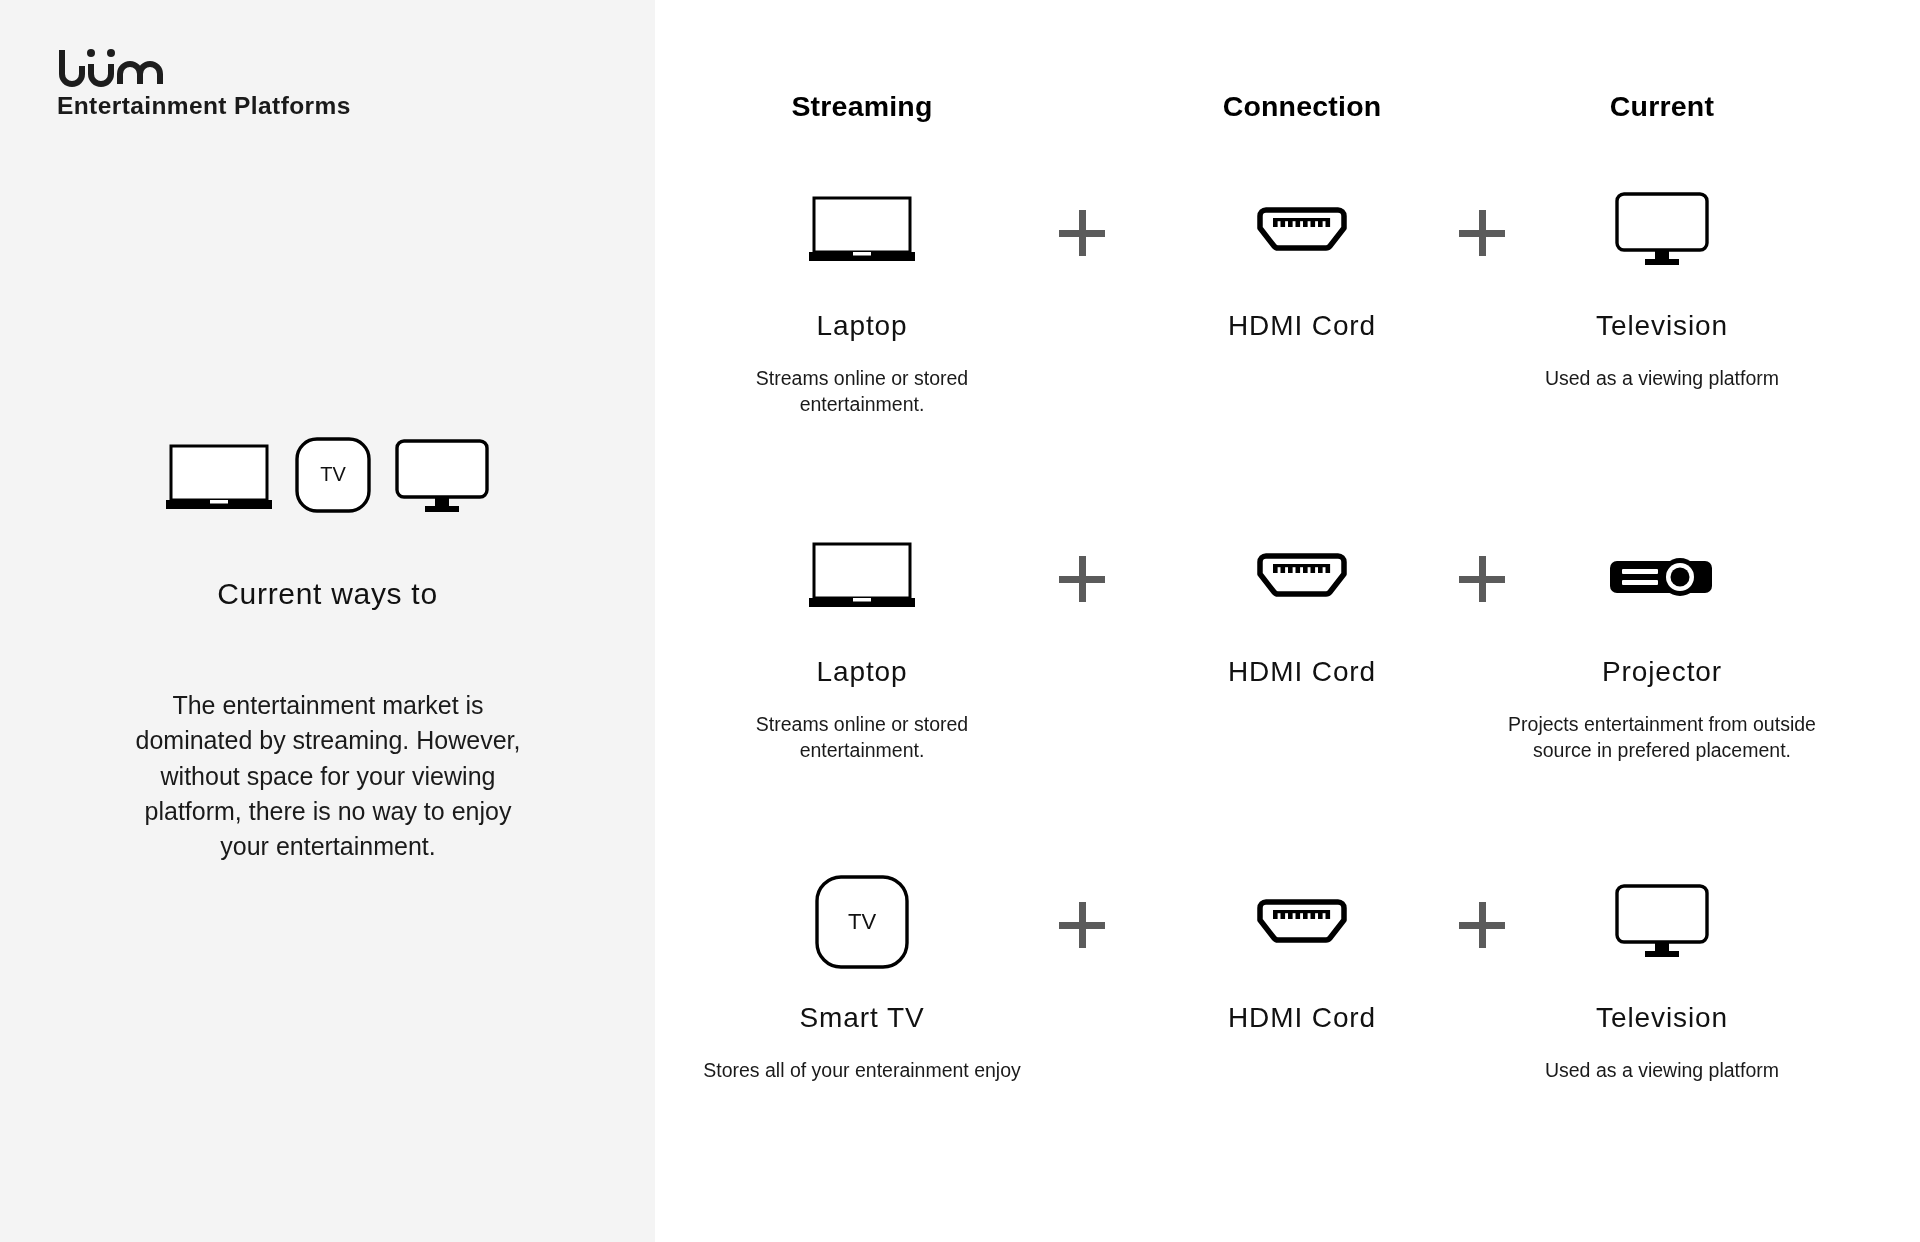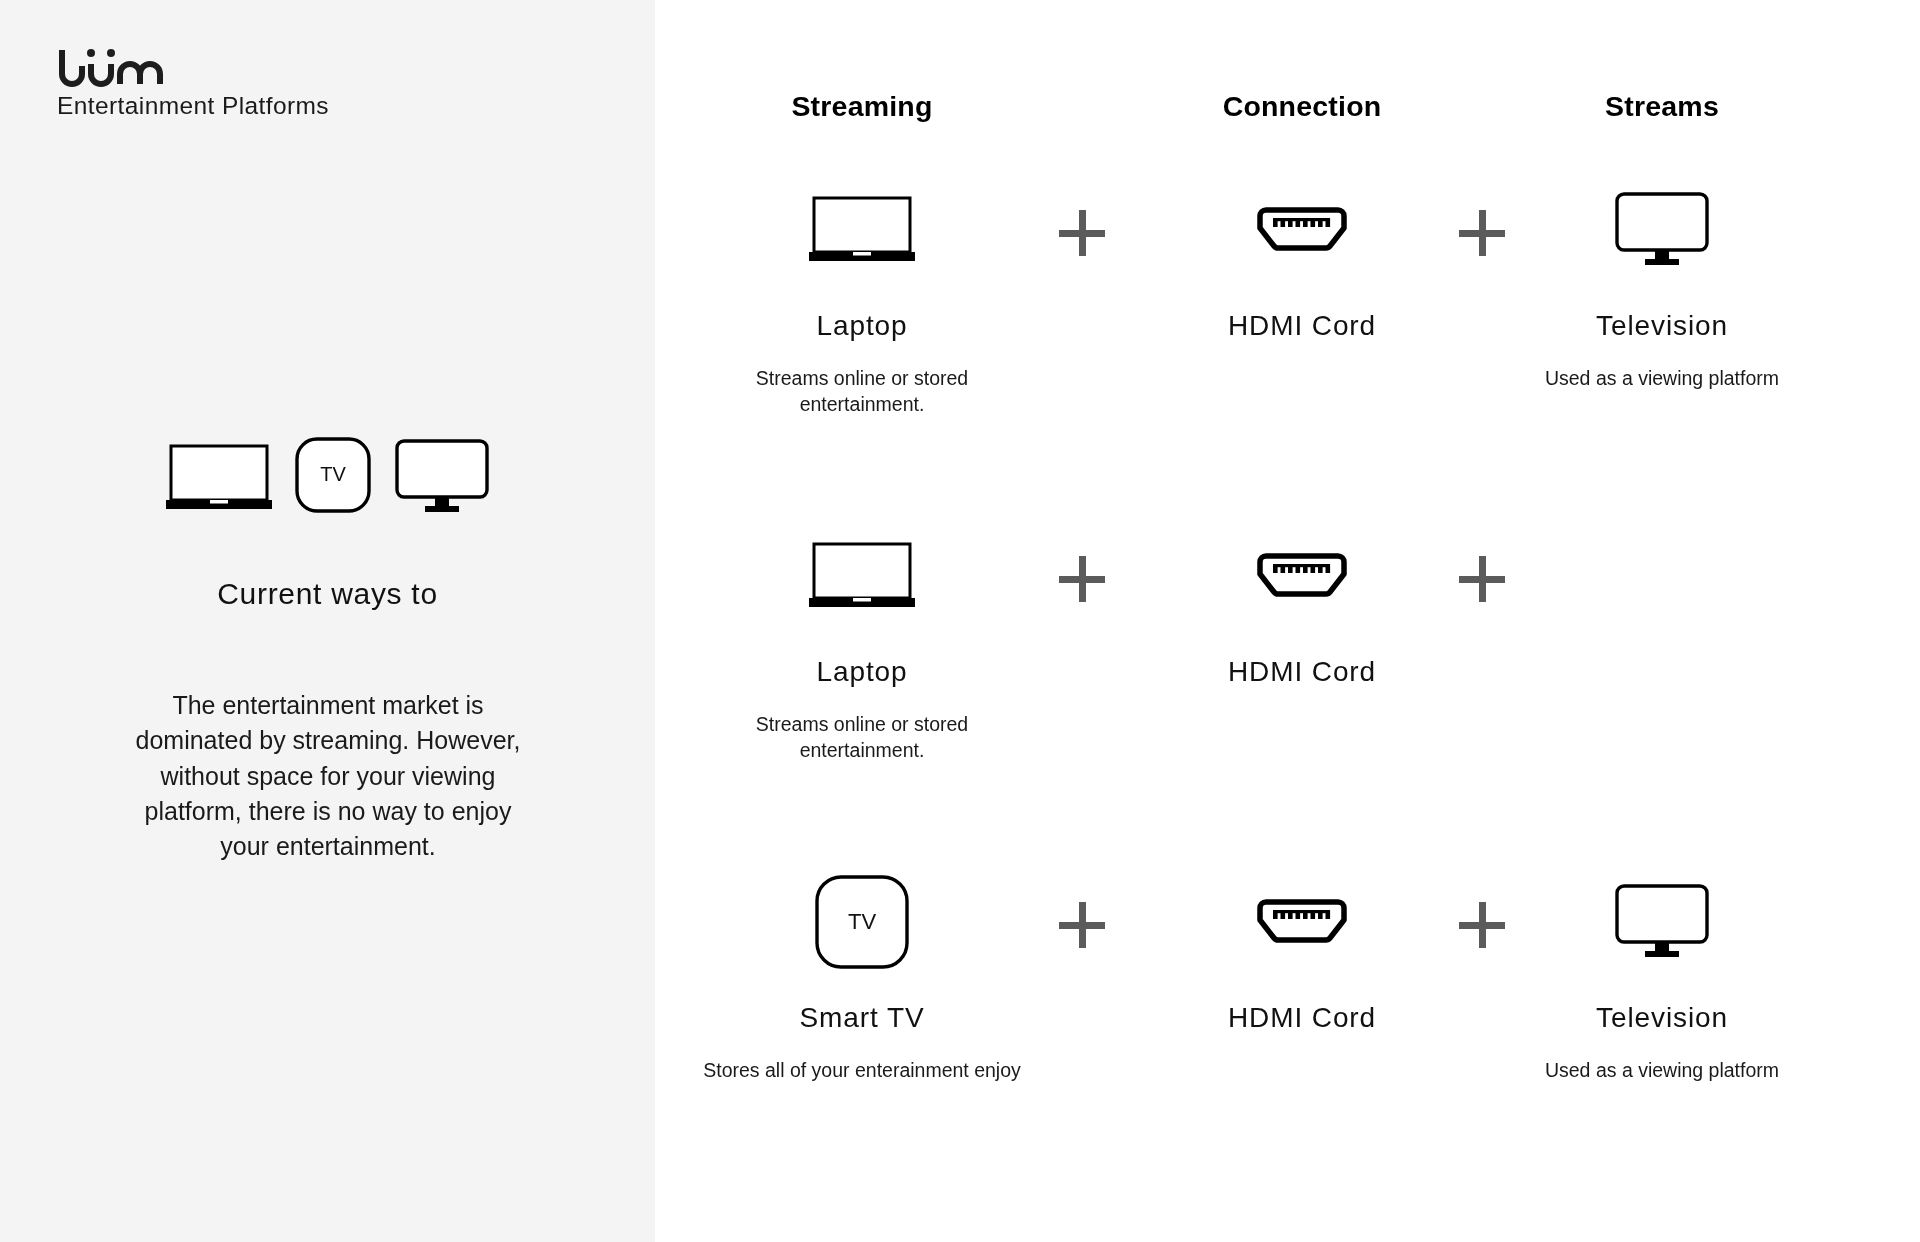--- a/index.html
+++ b/index.html
@@ -35,21 +35,21 @@
   }
   .logo-mark {
     display: block;
     height: 48px;
     margin-bottom: 2px;
   }
   .brand-sub {
     font-size: 24.5px;
     letter-spacing: 0.4px;
     color: #1a1a1a;
-    font-weight: 400;
+    font-weight: 700;
     white-space: nowrap;
   }
 
   .side-icons {
     position: absolute;
     left: 0;
     top: 436px;
     width: 655px;
     display: flex;
     justify-content: center;
@@ -235,21 +235,21 @@
     </div>
 
     <p class="side-body">The entertainment market is dominated by streaming. However, without space for your viewing platform, there is no way to enjoy your entertainment.</p>
   </aside>
 
   <main class="main">
 
     <div class="headers">
       <div class="col-header c1">Streaming</div>
       <div class="col-header c2">Connection</div>
-      <div class="col-header c3">Streams</div>
+      <div class="col-header c3">Current</div>
     </div>
 
     <div class="rows">
 
       <div class="row r1">
         <div class="cell c1">
           <div class="icon-slot">
             <svg width="106" height="72" viewBox="0 0 106 72">
               <rect x="5" y="4" width="96" height="54" fill="#fff" stroke="#000" stroke-width="3"></rect>
               <rect x="0" y="58" width="106" height="9" fill="#000"></rect>
@@ -331,20 +331,34 @@
                 <rect x="17" y="12" width="57" height="3.2"></rect>
               </g>
             </svg>
           </div>
           <div class="cell-label">HDMI Cord</div>
           <div class="cell-desc"></div>
         </div>
 
         <div class="plus p2"></div>
 
+        <div class="cell c3">
+          <div class="icon-slot">
+            <svg width="112" height="50" viewBox="0 0 112 50">
+              <rect x="4" y="10" width="102" height="32" rx="7" ry="7" fill="#000"></rect>
+              <circle cx="74" cy="26" r="19" fill="#000"></circle>
+              <circle cx="74" cy="26" r="14" fill="#fff"></circle>
+              <circle cx="74" cy="26" r="9.5" fill="#000"></circle>
+              <rect x="16" y="18" width="36" height="5" fill="#fff" rx="1"></rect>
+              <rect x="16" y="29" width="36" height="5" fill="#fff" rx="1"></rect>
+            </svg>
+          </div>
+          <div class="cell-label">Projector</div>
+          <div class="cell-desc">Projects entertainment from outside source in prefered placement.</div>
+        </div>
       </div>
 
       <div class="row r3">
         <div class="cell c1">
           <div class="icon-slot">
             <svg width="96" height="96" viewBox="0 0 96 96">
               <rect x="3" y="3" width="90" height="90" rx="24" ry="24" fill="#fff" stroke="#000" stroke-width="3.4"></rect>
               <text x="48" y="55" text-anchor="middle" font-family="Liberation Sans, sans-serif" font-size="22" fill="#111">TV</text>
             </svg>
           </div>

